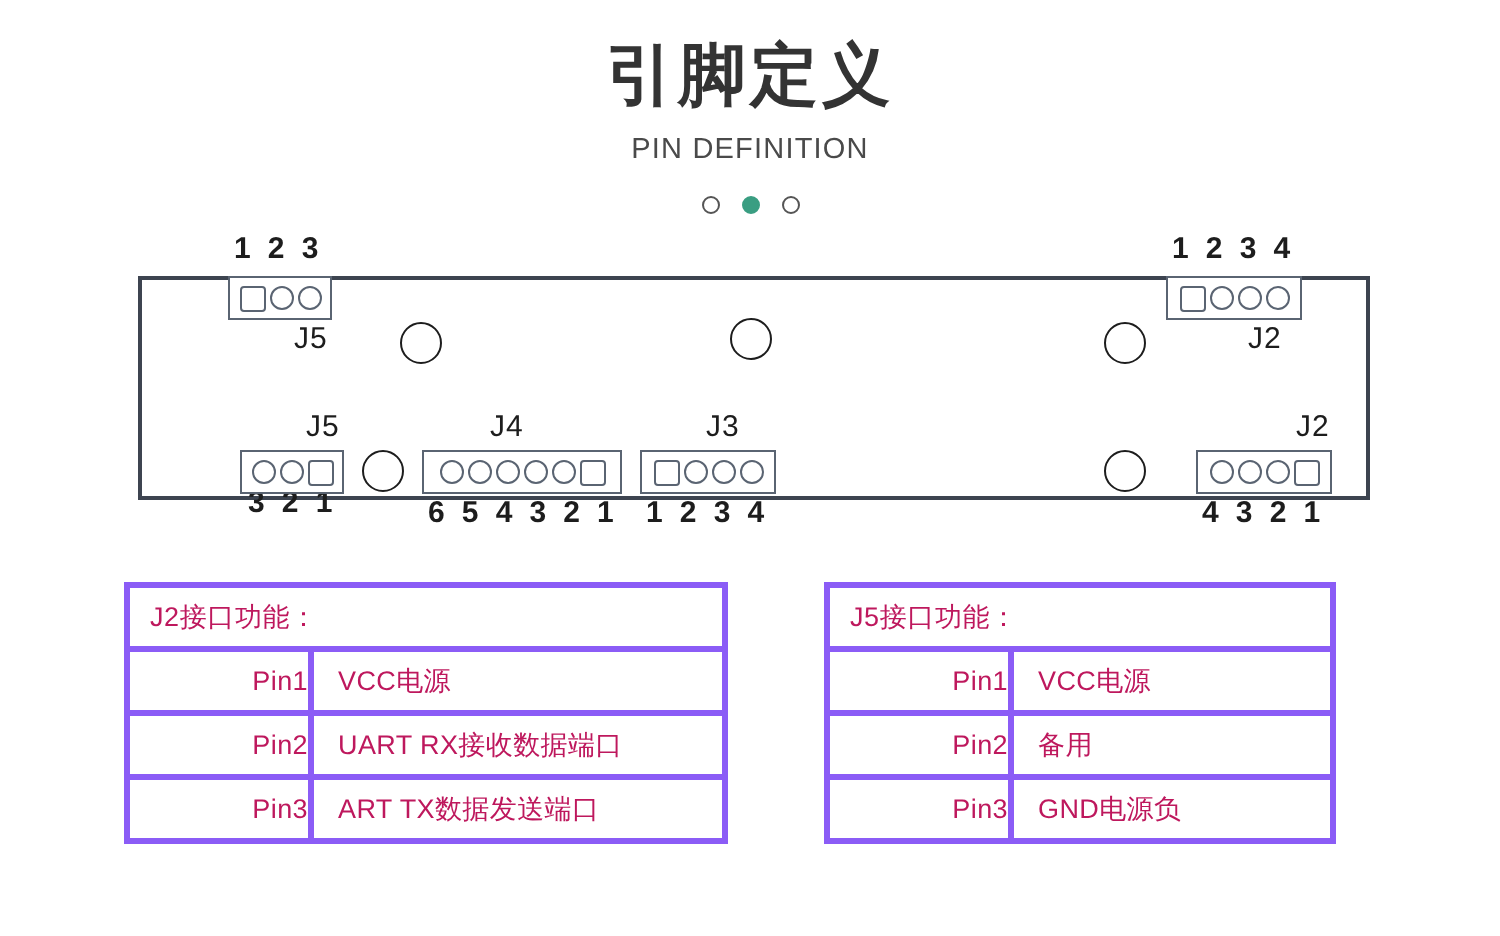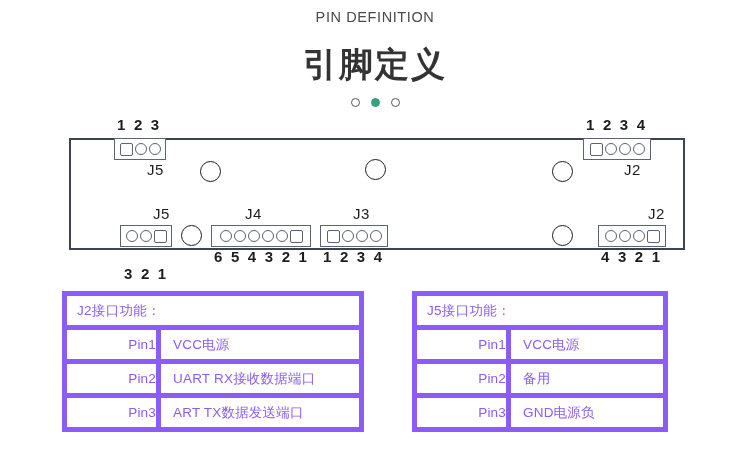--- a/index.html
+++ b/index.html
@@ -136,25 +136,25 @@
 
   
   .ptable {
     position: absolute;
     box-sizing: border-box;
     border-collapse: collapse;
     background: #ffffff;
     font-size: 13.5px;
   }
   .ptable td {
-    border: 5px solid #8b5cf6;
+    border: 3px solid #8b5cf6;
     padding: 0;
     height: 29px;
     vertical-align: middle;
-    color: #8b5cf6;
+    color: #be185d;
     font-size: 13.5px;
   }
   .ptable td.head {
     padding-left: 10px;
     text-align: left;
     letter-spacing: 0.3px;
   }
   .ptable td.pin {
     text-align: right;
     width: 70px;
@@ -166,22 +166,22 @@
     text-align: left;
     letter-spacing: 0.2px;
   }
   #table-j2 { left: 62px; top: 291px; width: 302px; }
   #table-j5 { left: 412px; top: 291px; width: 256px; }
 </style>
 </head>
 <body>
 
 <div id="header">
+  <div id="title-cn">引脚定义</div>
   <div id="title-en">PIN DEFINITION</div>
-  <div id="title-cn">引脚定义</div>
   <div id="dots">
     <div class="dot"></div>
     <div class="dot active"></div>
     <div class="dot"></div>
   </div>
 </div>
 
 <div id="board-area">
 
   <div id="board"></div>
@@ -210,21 +210,21 @@
     <span class="pad"></span>
   </div>
   <div class="conn-label" style="left:607px; top:48px;">J2</div>
 
   <div class="conn-label" style="left:136px; top:92px;">J5</div>
   <div class="conn" style="left:120px; top:111px; width:52px;">
     <span class="pad"></span>
     <span class="pad"></span>
     <span class="pad sq"></span>
   </div>
-  <div class="pin-nums" style="left:124px; top:152px;">3 2 1</div>
+  <div class="pin-nums" style="left:124px; top:130px;">3 2 1</div>
 
   <div class="conn-label" style="left:228px; top:92px;">J4</div>
   <div class="conn" style="left:211px; top:111px; width:100px;">
     <span class="pad"></span>
     <span class="pad"></span>
     <span class="pad"></span>
     <span class="pad"></span>
     <span class="pad"></span>
     <span class="pad sq"></span>
   </div>

